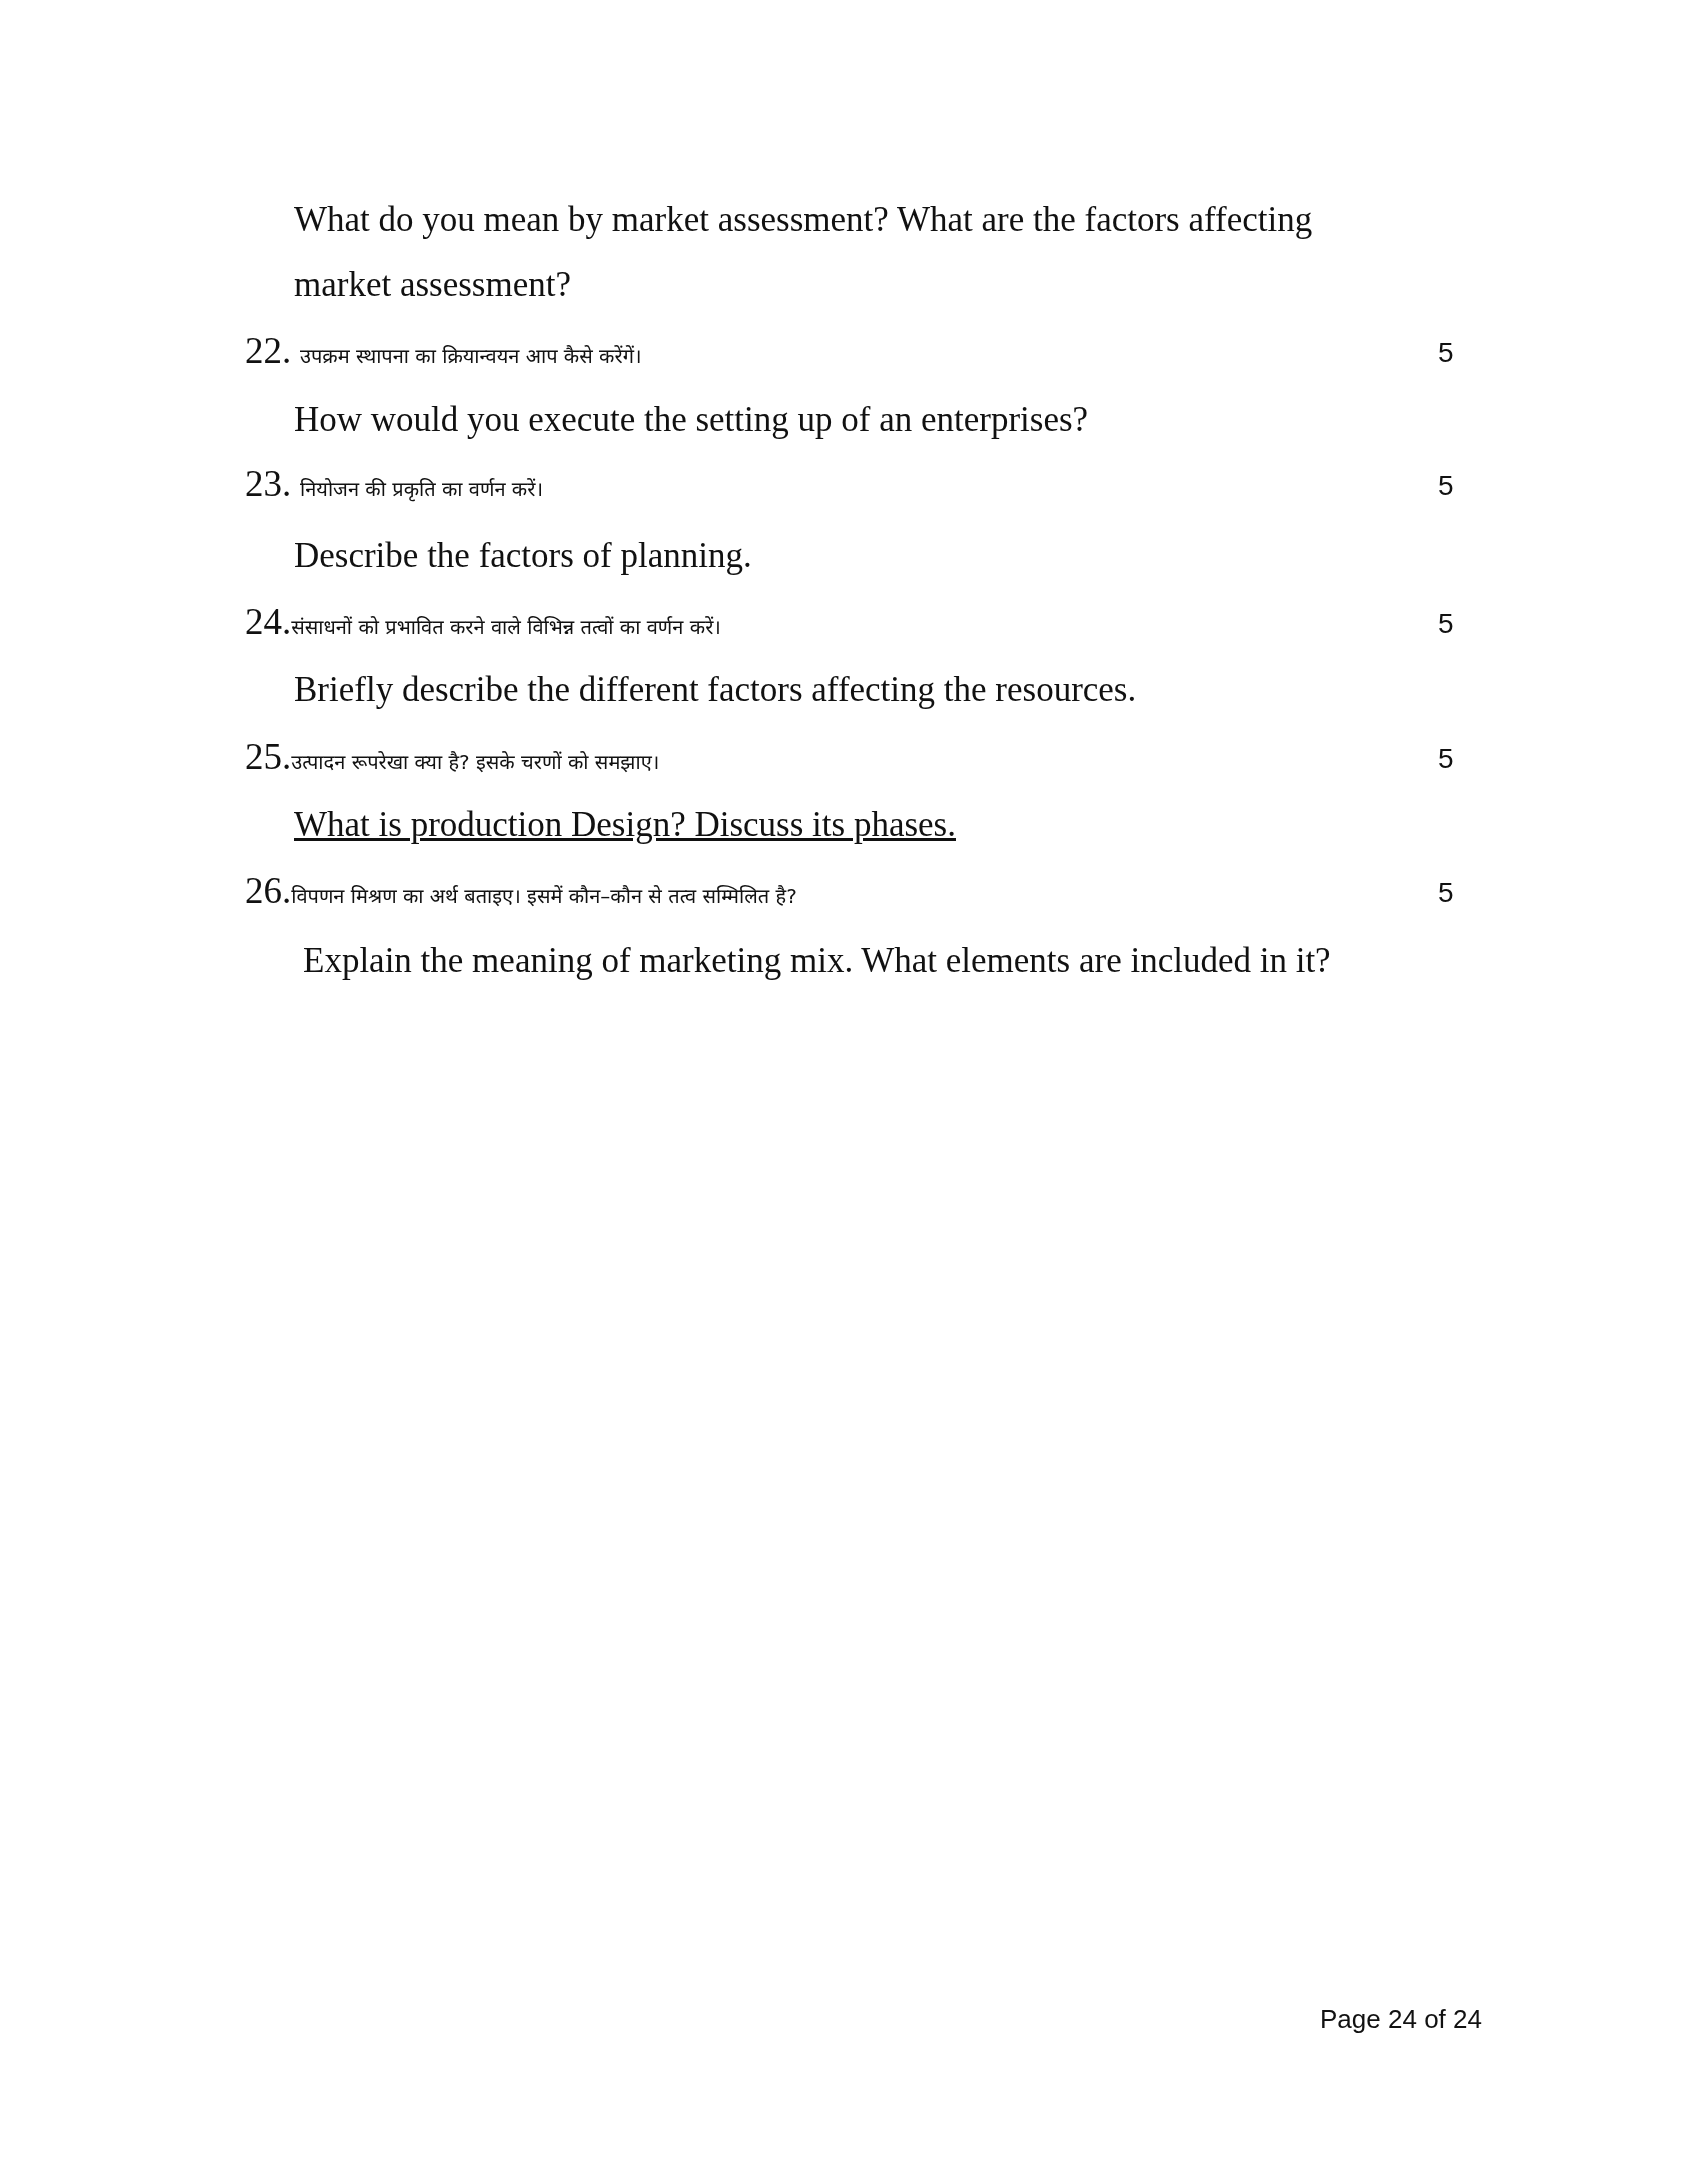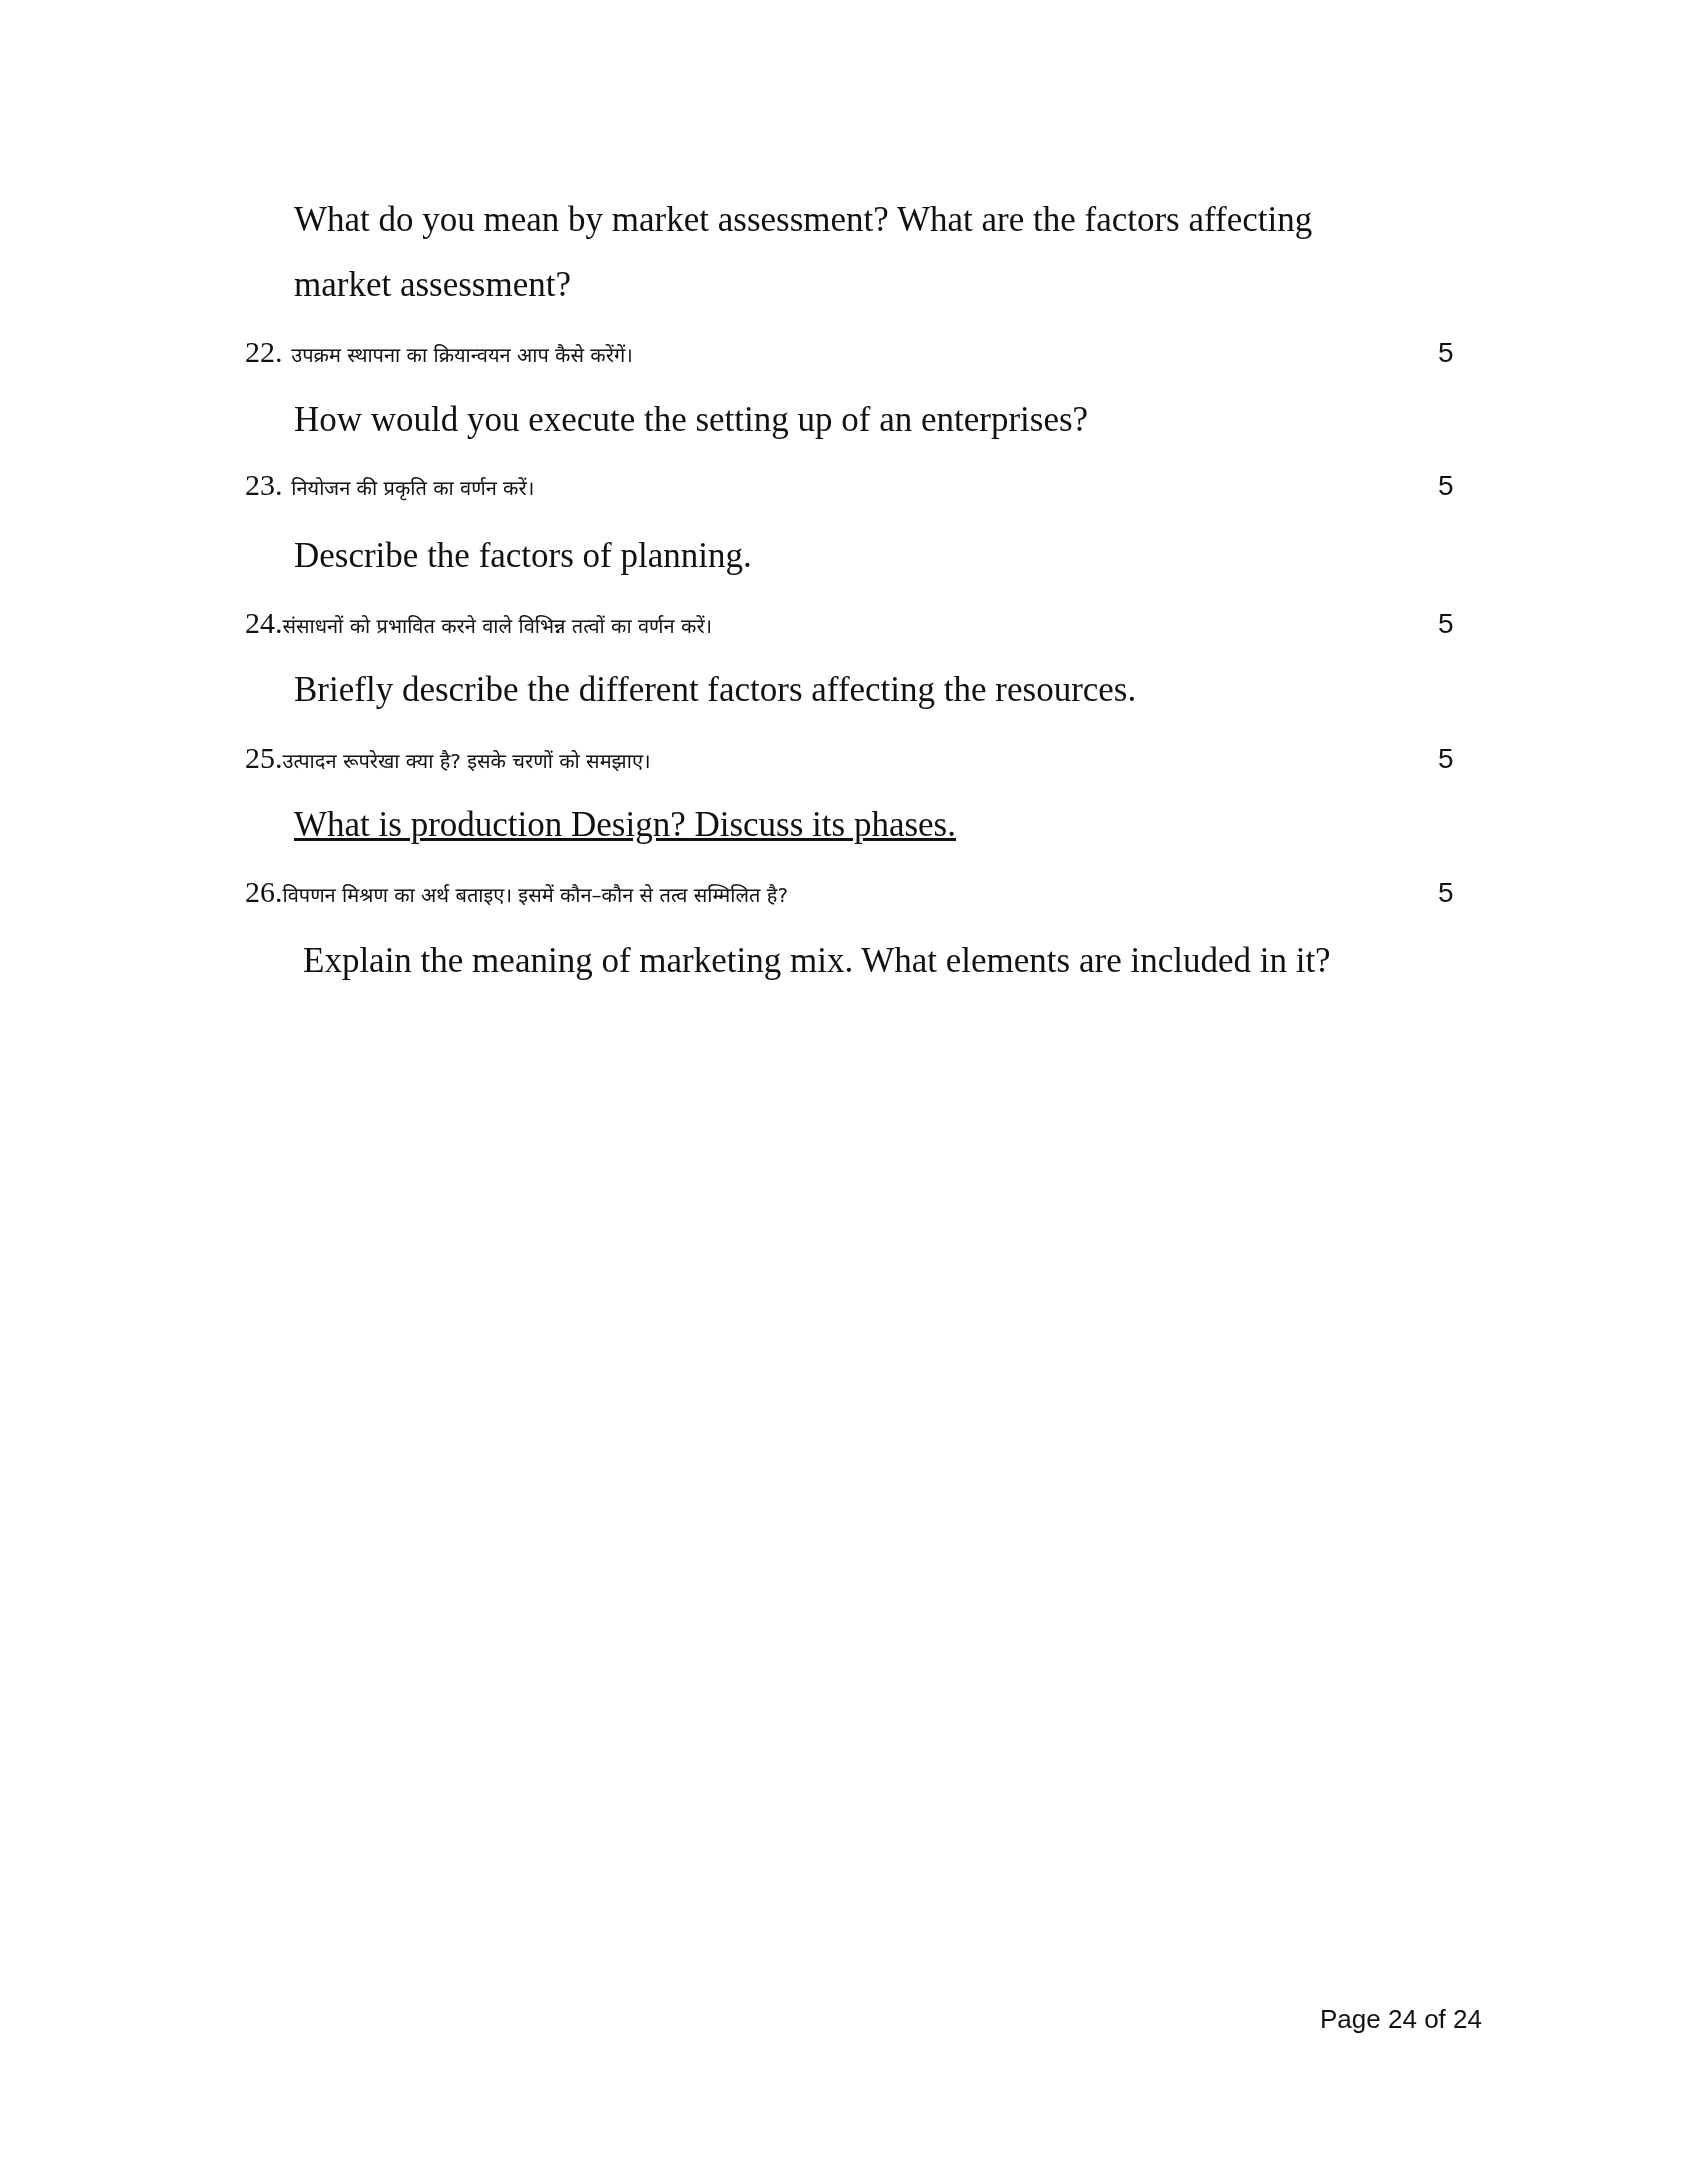--- a/index.html
+++ b/index.html
@@ -1,19 +1,19 @@
 <!DOCTYPE html>
 <html><head>
 <meta charset="utf-8">
 <style>
   html, body { margin:0; padding:0; background:#fff; }
   body { width:1683px; height:2178px; position:relative; overflow:hidden; color:#111; }
   .line { position:absolute; white-space:nowrap; font-family:"Liberation Serif", serif; font-size:35px; line-height:40px; }
   .hi { font-family:"DejaVu Sans", sans-serif; font-size:20px; }
-  .num { font-family:"Liberation Serif", serif; font-size:30px; }
+  .num { font-family:"Liberation Serif", serif; font-size:37px; }
   .marks { position:absolute; left:1438px; font-family:"Liberation Sans", sans-serif; font-size:28px; line-height:40px; }
   .footer { position:absolute; left:1320px; top:2004px; font-family:"Liberation Sans", sans-serif; font-size:26px; }
   .footer b { font-weight:normal; }
 </style>
 </head>
 <body>
 
 <div class="line" style="left:294px;top:200px;">What do you mean by market assessment? What are the factors affecting</div>
 <div class="line" style="left:294px;top:265px;">market assessment?</div>
 

